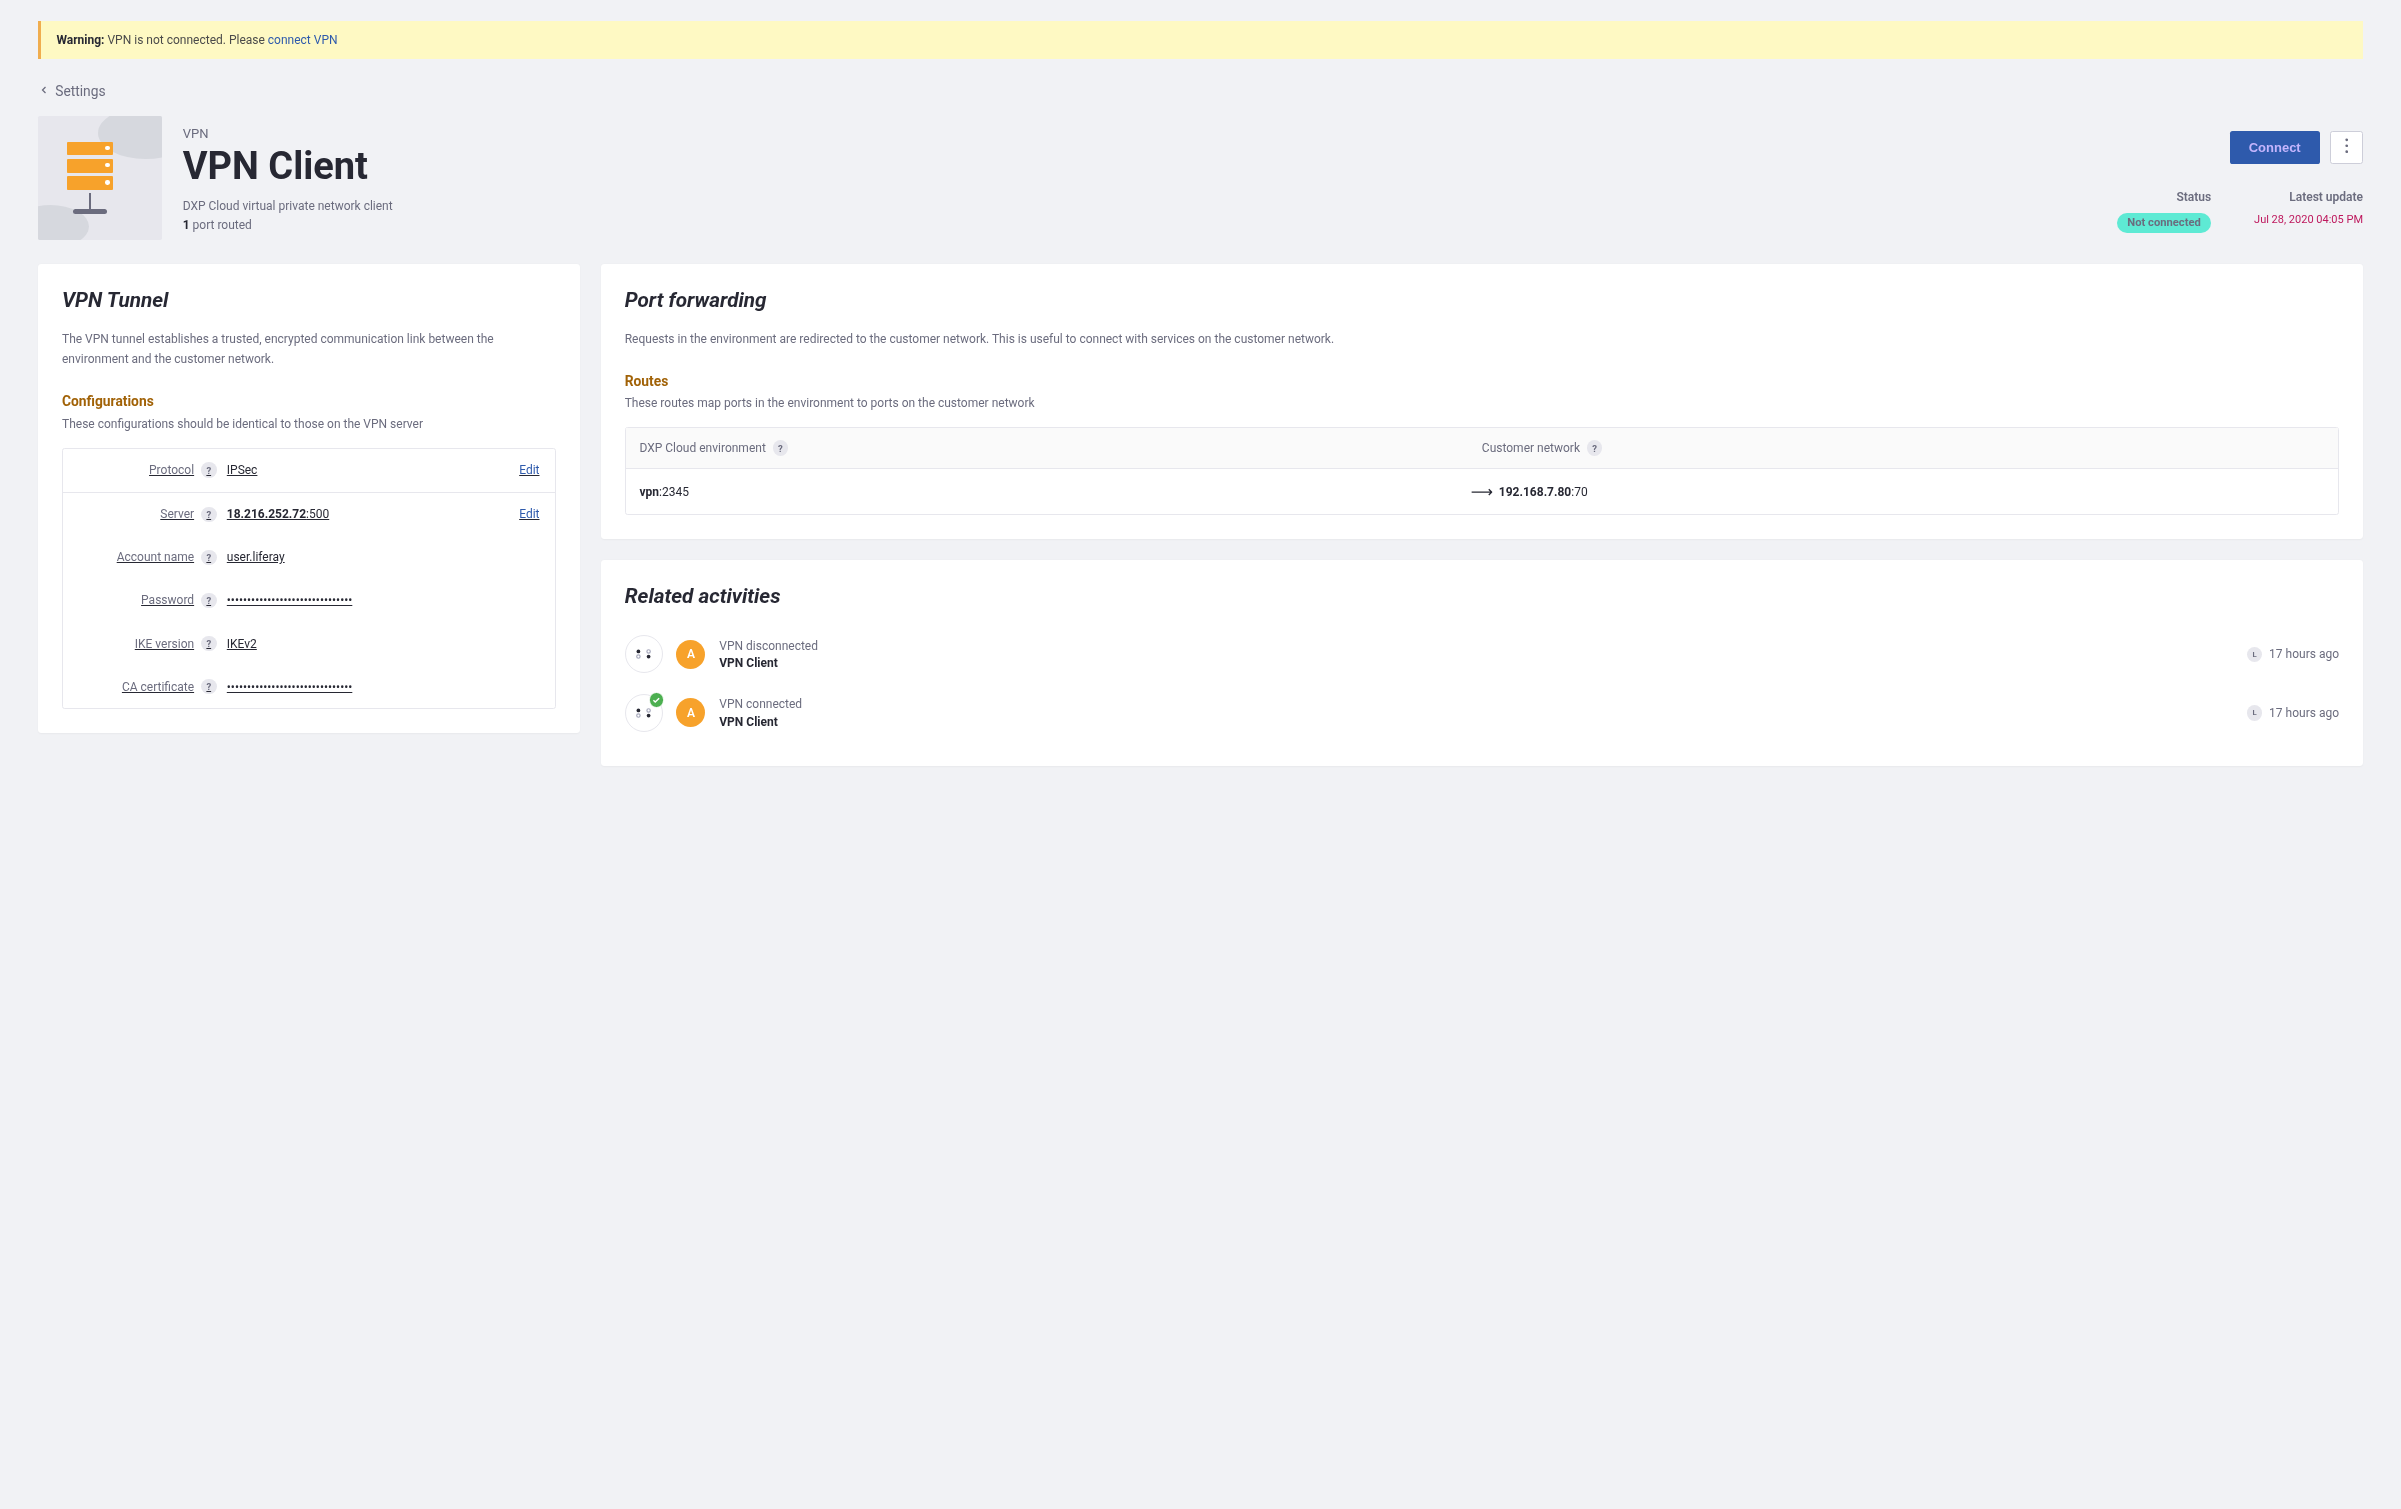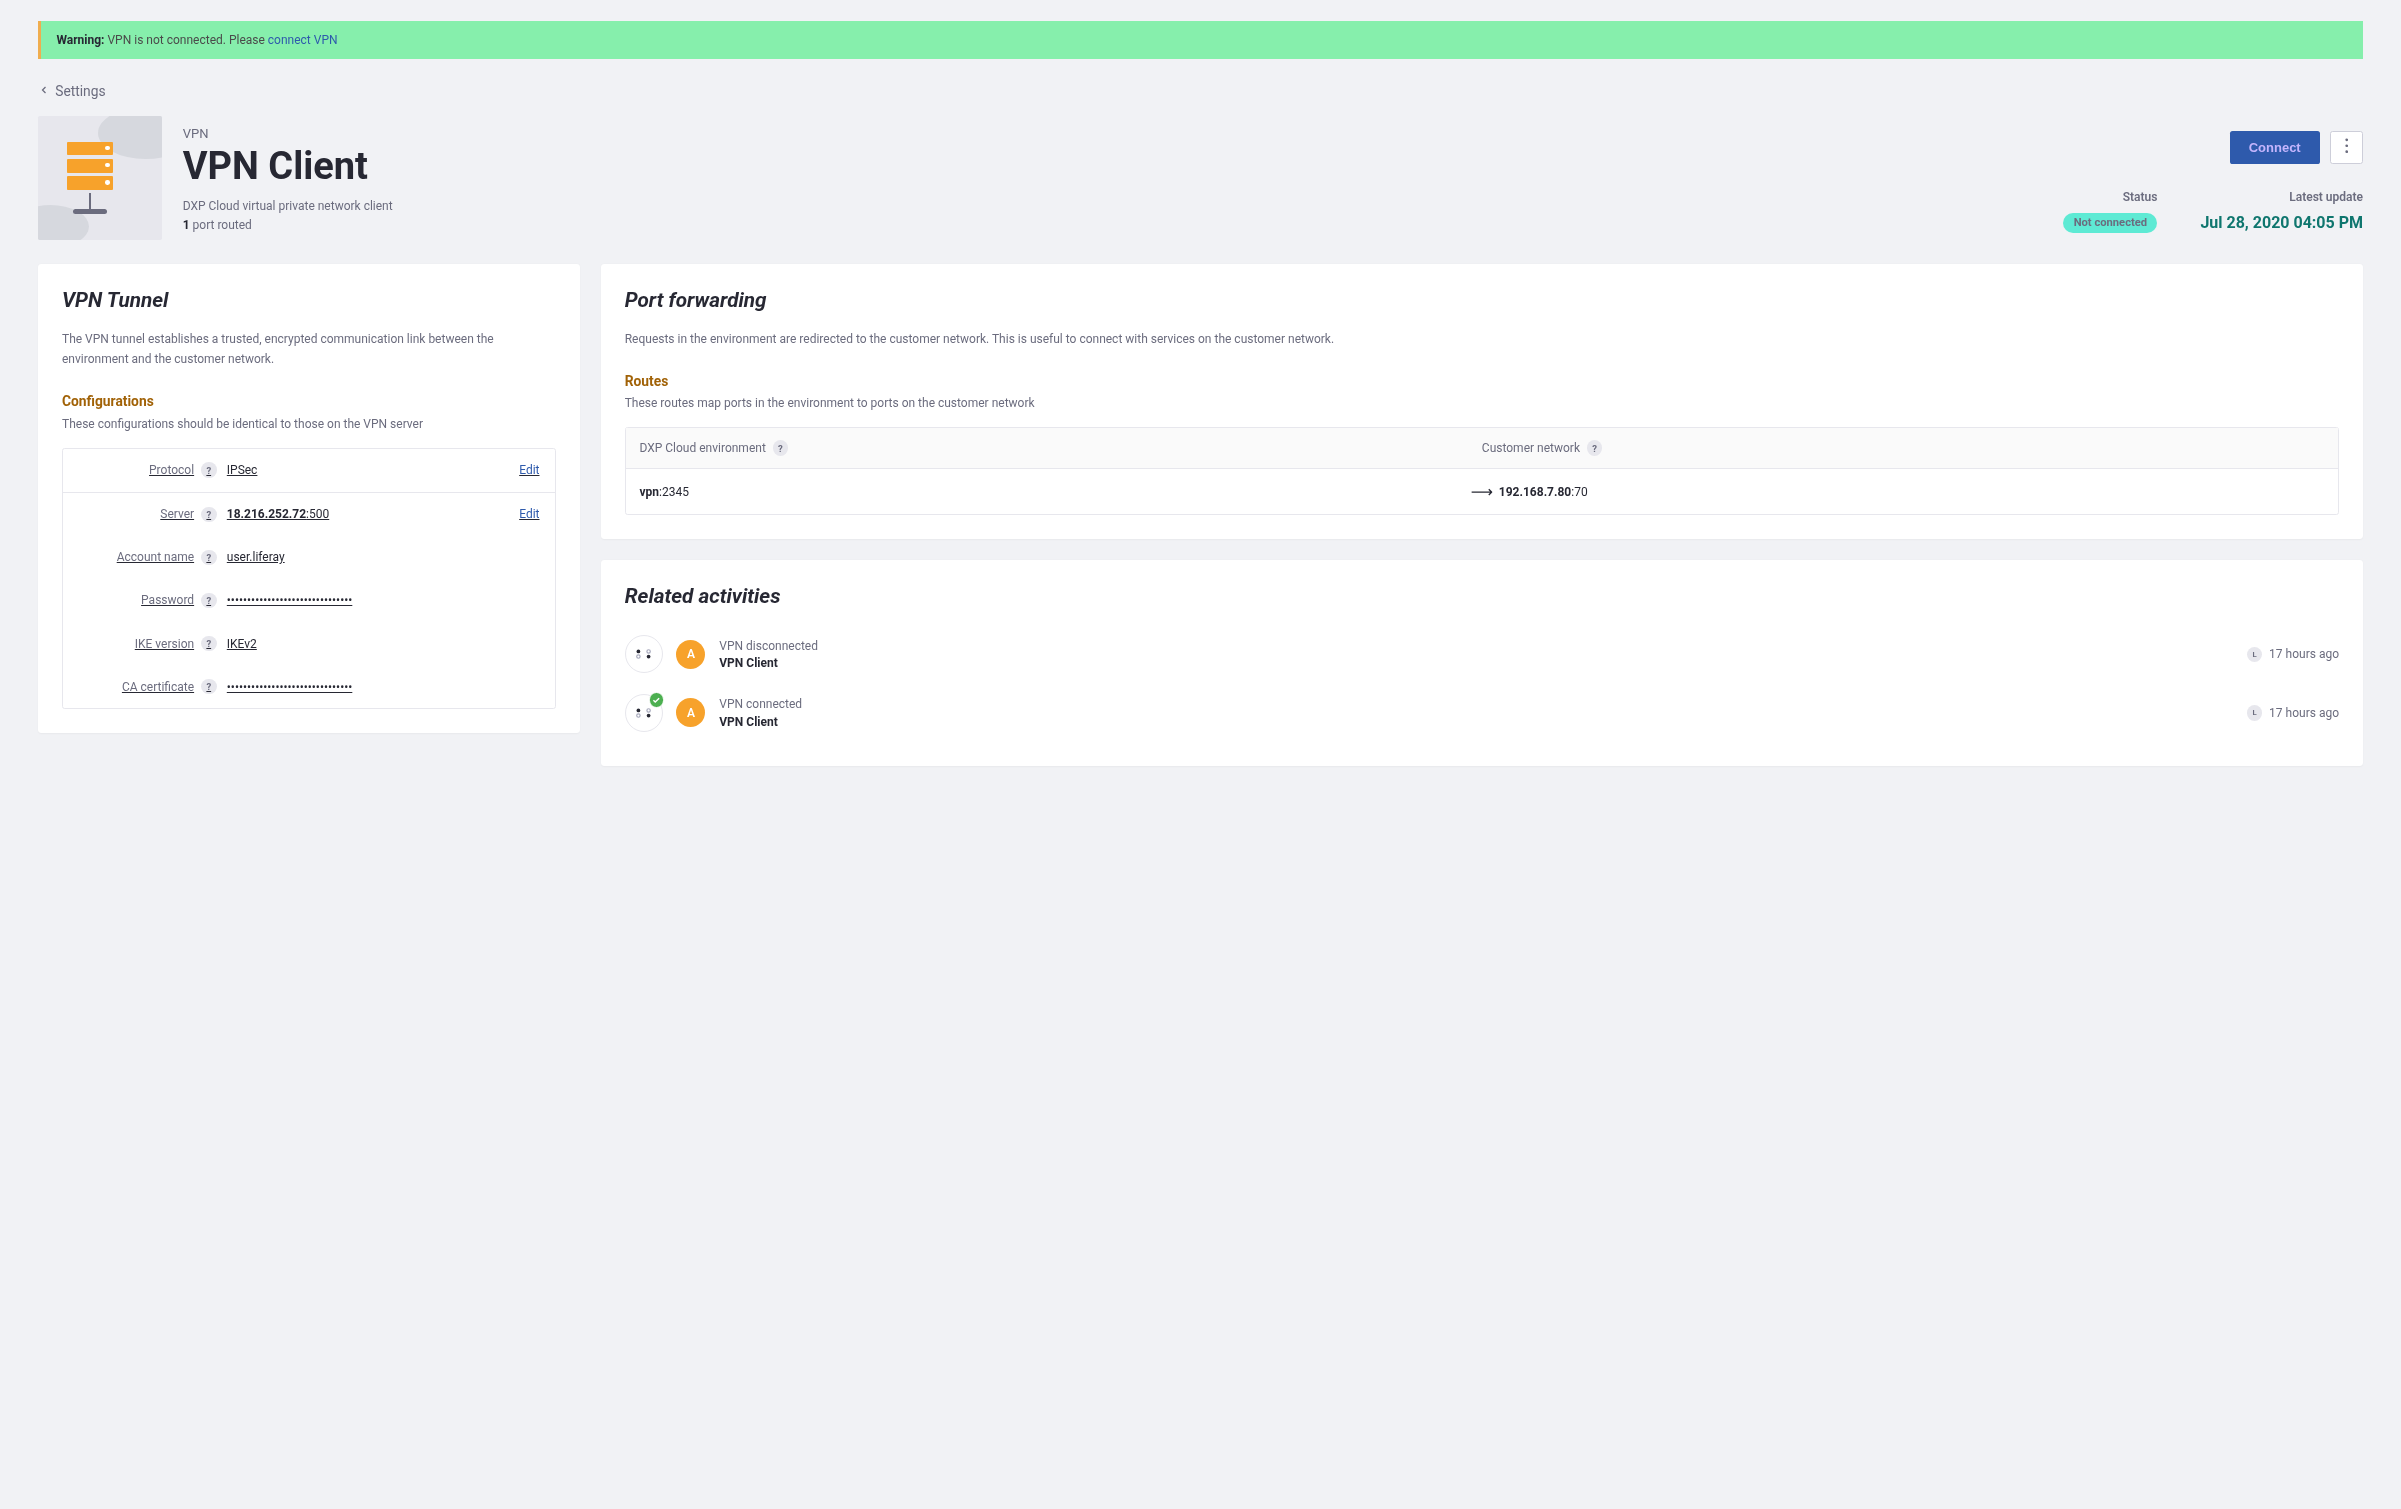--- a/index.html
+++ b/index.html
@@ -5,21 +5,21 @@
 * { box-sizing: border-box; margin: 0; padding: 0; }
 body {
   font-family: -apple-system, BlinkMacSystemFont, 'Segoe UI', Roboto, Helvetica, Arial, sans-serif;
   background: #f1f2f5;
   color: #272833;
   font-size: 12px;
 }
 .page { padding: 0 0 34px 0; }
 .alert {
   margin: 20.7px 38px 0 38px;
-  background: #86efac;
+  background: #fef9c3;
   border-left: 3.4px solid #f0ad4e;
   padding: 12px 15.5px;
   font-size: 12px;
   color: #4a4a4a;
 }
 .alert b { color: #272833; }
 .alert a { color: #2e5aac; text-decoration: none; }
 .breadcrumb {
   margin: 24px 38px 0 38px;
   display: flex;
@@ -64,21 +64,21 @@
   font-size:13px; font-weight:600; border-radius:2.6px; cursor:pointer;
 }
 .btn-icon {
   width:33px; height:33px; border:0.9px solid #cdced9; background:#fff;
   border-radius:2.6px; display:flex; align-items:center; justify-content:center; cursor:pointer;
 }
 .status-row { display:flex; gap:43px; }
 .status-col { text-align:right; }
 .status-label { color:#6b6c7e; font-size:12px; margin-bottom:8.6px; font-weight:600;}
 .badge-disc { display:inline-block; background:#5eead4; color:#6b6c7e; padding:3.4px 10.3px; border-radius:10.3px; font-size:11.2px; font-weight:700;}
-.status-val { color:#0f766e; font-size:16px; font-weight:700;}
+.status-val { color:#be185d; font-size:11px; font-weight:400;}
 .cards-row {
   margin: 24px 38px 0 38px;
   display:flex; gap:20.7px; align-items:flex-start;
 }
 .card {
   background:#fff; border-radius:3.4px; padding:24px; box-shadow:0 0.9px 1.7px rgba(0,0,0,0.04);
 }
 .card-left { flex:0 0 542px; }
 .card-right-col { flex:1; display:flex; flex-direction:column; gap:20.7px;}
 .card h2 { font-size:20.7px; font-weight:700; margin-bottom:17px; color:#272833;font-style:italic;}

